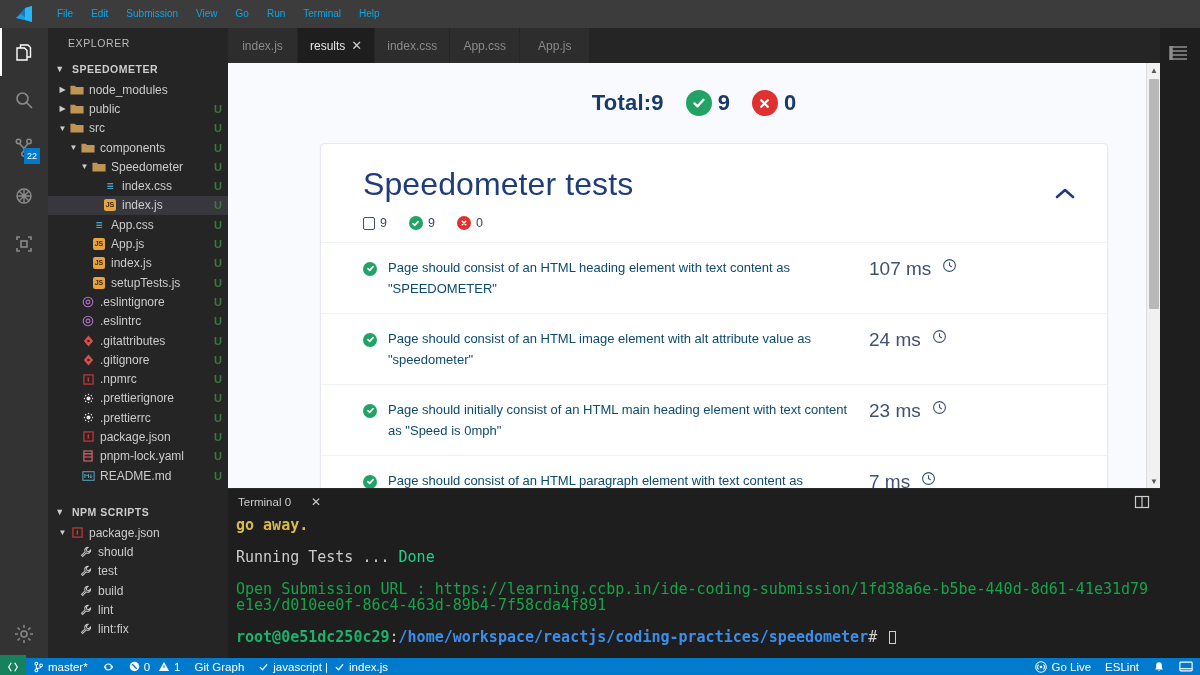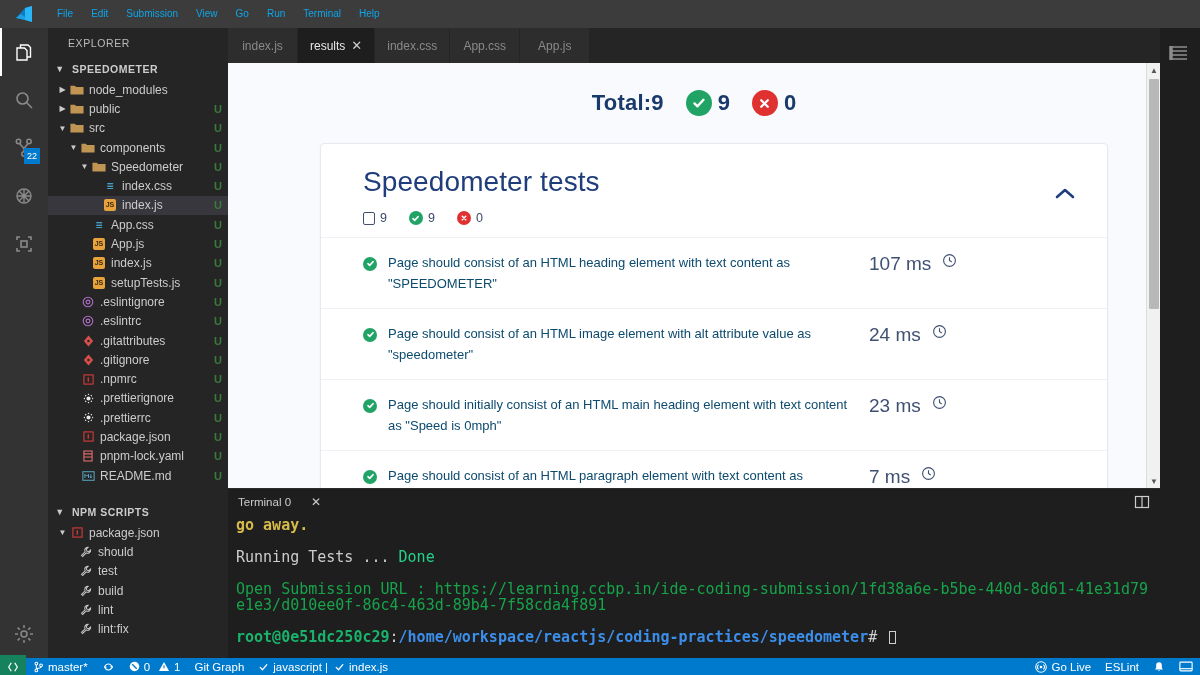--- a/index.html
+++ b/index.html
@@ -107,21 +107,21 @@
 
   .circ { border-radius: 50%; display: inline-flex; align-items: center; justify-content: center; }
   .circ.pass { background: #21a366; }
   .circ.fail { background: #e03131; }
 
   .card {
     margin: 21px 52px 0 92px; background: #ffffff; border: 1px solid #e6e9ef;
     border-radius: 4px; box-shadow: 0 1px 2px rgba(20,40,80,.06);
   }
   .card-head { padding: 22px 28px 12px 42px; position: relative; }
-  .card-title { font-size: 28px; color: #1f3d7a; font-weight: normal; letter-spacing: .1px; }
+  .card-title { font-size: 32px; color: #1f3d7a; font-weight: normal; letter-spacing: .1px; }
   .card-counts { display: flex; align-items: center; gap: 22px; margin-top: 13px; }
   .count { display: flex; align-items: center; gap: 5px; font-size: 12.5px; color: #3a4a6b; }
   .sqbox { width: 12px; height: 13px; border: 1.6px solid #44506b; border-radius: 2px; display:inline-block;}
   .collapse-btn {
     position: absolute; right: 28px; top: 36px; width: 28px; height: 28px;
     display: flex; align-items: center; justify-content: center; cursor: pointer;
   }
   .test-row {
     display: flex; align-items: flex-start; gap: 11px;
     padding: 14px 28px 14px 42px; border-top: 1px solid #eef1f5;

